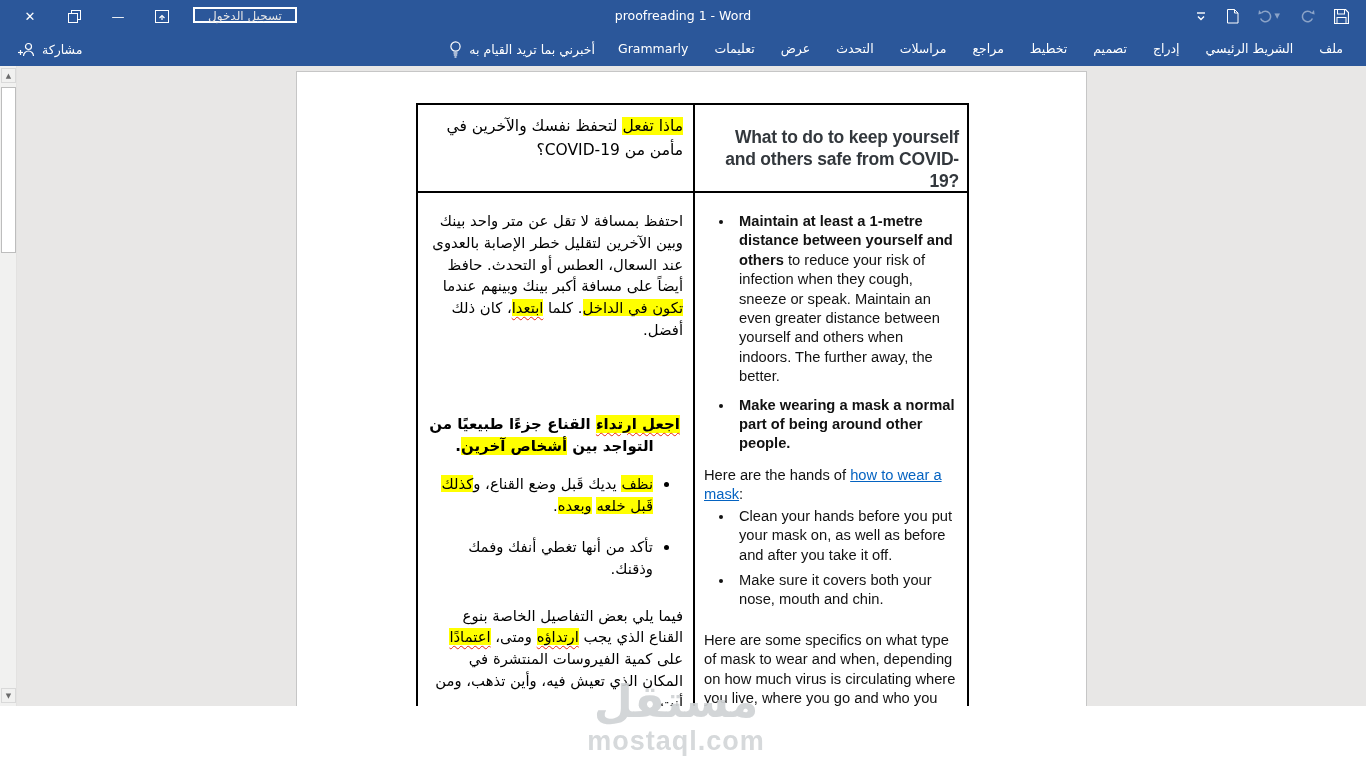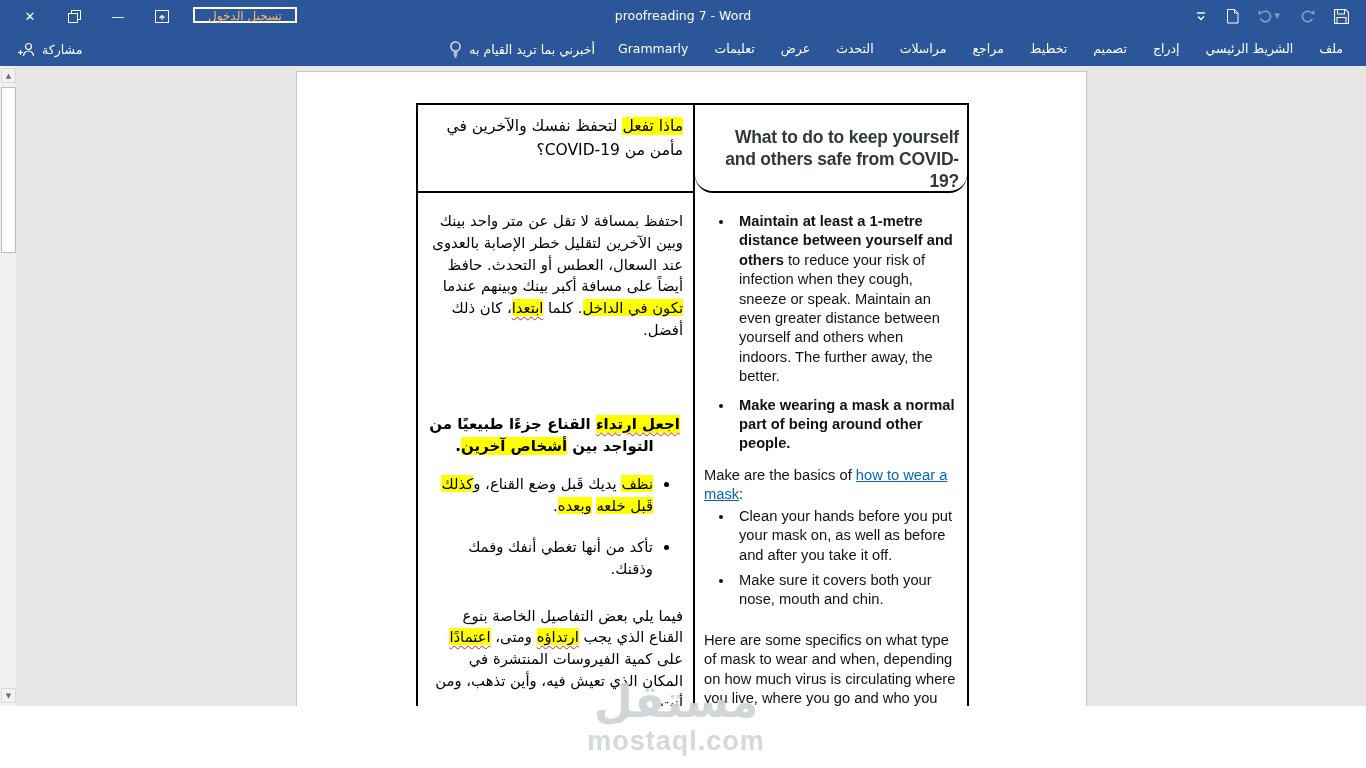--- a/index.html
+++ b/index.html
@@ -12,21 +12,21 @@
   }
   *{box-sizing:border-box;margin:0;padding:0;}
   html,body{width:1366px;height:768px;overflow:hidden;}
   body{position:relative;background:#ffffff;font-family:"DejaVu Sans",sans-serif;}
 
   
   .titlebar{position:absolute;top:0;left:0;width:100%;height:32px;background:var(--titlebar);color:#fff;z-index:30;}
   .win-controls{position:absolute;left:8px;top:0;height:32px;display:flex;align-items:center;}
   .wc{width:44px;height:32px;display:flex;align-items:center;justify-content:center;cursor:pointer;font-size:13px;color:#fff;}
   .signin{position:absolute;left:193px;top:7px;height:16px;padding:0 13px;background:transparent;
-          border:2px solid #fff;color:#fdba74;font-size:12px;font-family:"DejaVu Sans",sans-serif;cursor:pointer;line-height:15px;}
+          border:2px solid #fff;color:#e5e5e5;font-size:12px;font-family:"DejaVu Sans",sans-serif;cursor:pointer;line-height:15px;}
   .apptitle{position:absolute;left:50%;transform:translateX(-50%);top:0;line-height:32px;font-size:12.5px;color:#fff;white-space:nowrap;}
   .qat{position:absolute;right:12px;top:0;height:32px;display:flex;align-items:center;gap:9px;}
   .qbtn{height:32px;display:flex;align-items:center;justify-content:center;padding:0 5px;cursor:pointer;}
   .dim svg{opacity:.45;}
   .qcaret{font-size:7px;opacity:.45;margin-left:1px;}
 
   
   .tabbar{position:absolute;top:32px;left:0;width:100%;height:34px;background:var(--titlebar);color:#fff;z-index:30;
           display:flex;flex-direction:row-reverse;align-items:center;padding:0 10px;}
   .tabs{display:flex;flex-direction:row-reverse;align-items:center;height:100%;}
@@ -50,21 +50,21 @@
   
   .doc-table{position:absolute;left:119px;top:31px;width:553px;height:720px;
              display:grid;grid-template-columns:277px 1fr;grid-template-rows:88px 1fr;
              border:2px solid #000;}
   .cell{overflow:hidden;}
   .col-ar{border-right:2px solid #000;}
   .hrow{border-bottom:2px solid #000;}
   .h-ar{direction:rtl;text-align:right;font-weight:normal;font-size:15.5px;line-height:24px;
         padding:9px 10px 0 6px;color:#000;font-family:"DejaVu Sans",sans-serif;}
   .h-en{text-align:right;font-weight:bold;font-size:17.5px;line-height:22px;padding:21px 8px 15px 6px;
-        color:#33383d;font-family:"Liberation Sans",sans-serif;letter-spacing:-0.2px;border-radius:18px;}
+        color:#33383d;font-family:"Liberation Sans",sans-serif;letter-spacing:-0.2px;}
   .c-ar{direction:rtl;text-align:right;font-size:14.8px;line-height:21.8px;color:#000;
         padding:8px 10px 8px 8px;font-family:"DejaVu Sans",sans-serif;}
   .c-en{font-size:14.7px;line-height:19.4px;color:#121212;padding:8px 8px 8px 9px;
         font-family:"Liberation Sans",sans-serif;}
 
   .ap1{margin-top:9px;}
   .ap2{margin-top:73px;font-weight:bold;font-size:15px;text-align:center;}
   .ap3{margin-top:34px;}
   .aul{margin:16px 30px 0 6px;padding:0;}
   .aul li{margin:0 0 0 0;padding-left:4px;}
@@ -109,21 +109,21 @@
       <svg width="14" height="13" viewBox="0 0 14 13">
         <rect x="0.5" y="0.5" width="13" height="12" fill="none" stroke="#fff"></rect>
         <path d="M4.5 8 L7 5.5 L9.5 8" fill="none" stroke="#fff" stroke-width="1.2"></path>
         <line x1="7" y1="6" x2="7" y2="10" stroke="#fff" stroke-width="1.2"></line>
       </svg>
     </span>
   </div>
 
   <button class="signin">تسجيل الدخول</button>
 
-  <div class="apptitle">proofreading 7  -  Word</div>
+  <div class="apptitle">proofreading 1  -  Word</div>
 
   <div class="qat">
     <span class="qbtn">
       <svg width="12" height="11" viewBox="0 0 12 11">
         <line x1="2" y1="2" x2="10" y2="2" stroke="#fff" stroke-width="1.4"></line>
         <path d="M3 5.5 L6 8.5 L9 5.5" fill="none" stroke="#fff" stroke-width="1.4"></path>
       </svg>
     </span>
     <span class="qbtn">
       <svg width="13" height="15" viewBox="0 0 13 15">
@@ -212,21 +212,21 @@
           <li><span>تأكد من أنها تغطي أنفك وفمك وذقنك.</span></li>
         </ul>
         <p class="ap4"><span>فيما يلي بعض التفاصيل الخاصة بنوع القناع الذي يجب </span><span class="hl sq">ارتداؤه</span><span> ومتى، </span><span class="hl sq">اعتمادًا</span><span> على كمية الفيروسات المنتشرة في المكان الذي تعيش فيه، وأين تذهب، ومن أنت.</span></p>
       </div>
 
       <div class="cell c-en">
         <ul class="eul1">
           <li><span class="b"> Maintain at least a 1-metre distance between yourself and others</span><span> to reduce your risk of infection when they cough, sneeze or speak. Maintain an even greater distance between yourself and others when indoors. The further away, the better.</span></li>
           <li><span class="b">Make wearing a mask a normal part of being around other people.</span></li>
         </ul>
-        <p class="ep1"><span>Make are the basics of </span><span class="link">how to wear a mask</span><span>:</span></p>
+        <p class="ep1"><span>Here are the hands of </span><span class="link">how to wear a mask</span><span>:</span></p>
         <ul class="eul2">
           <li><span>Clean your hands before you put your mask on, as well as before and after you take it off.</span></li>
           <li><span>Make sure it covers both your nose, mouth and chin.</span></li>
         </ul>
         <p class="ep2"><span>Here are some specifics on what type of mask to wear and when, depending on how much virus is circulating where you live, where you go and who you are.</span></p>
       </div>
 
     </div>
   </div>
 </div>

